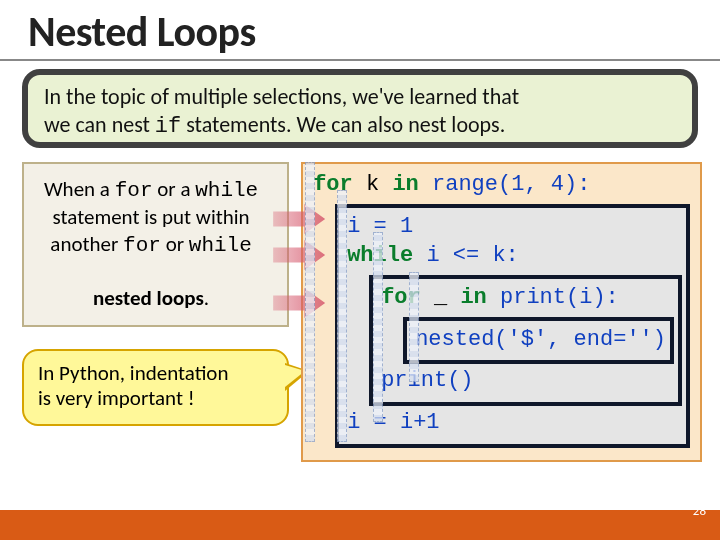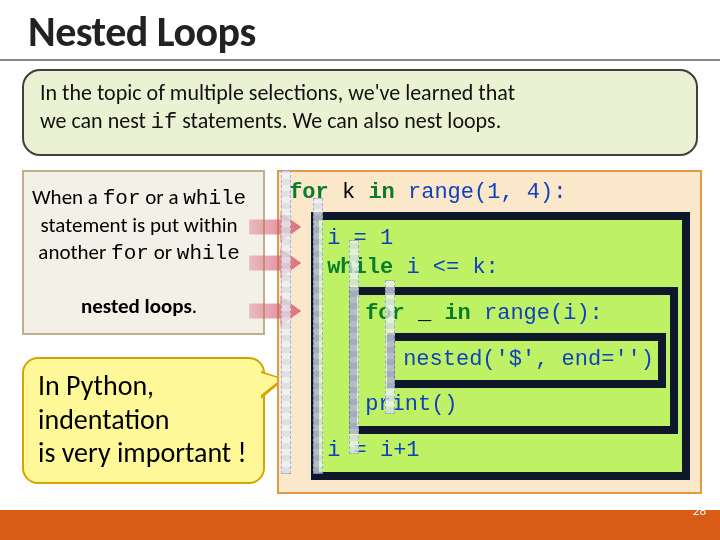--- a/index.html
+++ b/index.html
@@ -13,23 +13,23 @@
   .title {
     font-size: 42px;
     font-weight: 700;
     color: #222;
     padding: 6px 22px 2px 28px;
     border-bottom: 2px solid #888;
     letter-spacing: -0.5px;
   }
   .intro-box {
     margin: 8px 22px 0 22px;
-    padding: 8px 16px 18px 16px;
+    padding: 8px 16px 2px 16px;
     background: #eaf2d3;
-    border: 2px solid #404040;
+    border: 6px solid #404040;
     border-radius: 18px;
     font-size: 22px;
     line-height: 1.25;
     color: #111;
   }
   .mono { font-family: Consolas, 'Courier New', monospace; }
   .columns {
     display: flex;
     margin: 14px 18px 0 22px;
     gap: 12px;
@@ -44,21 +44,21 @@
     text-align: center;
     line-height: 1.25;
   }
   .def-box b { font-weight:700; }
   .callout {
     position: relative;
     background: #fff899;
     border: 2px solid #d6a400;
     border-radius: 16px;
     padding: 10px 14px 12px 14px;
-    font-size: 28px;
+    font-size: 21px;
     line-height: 1.2;
     margin-top: 4px;
   }
   .callout .tail {
     position:absolute;
     right: -22px; top: 12px;
     width: 0; height: 0;
     border-left: 24px solid #d6a400;
     border-top: 8px solid transparent;
     border-bottom: 20px solid transparent;
@@ -93,22 +93,22 @@
   }
   .indent-bar {
     position:absolute;
     top: 0; bottom: 20px;
     width: 10px;
     border:1px dashed #8aa0c8;
     background: repeating-linear-gradient(0deg, #d6dff0 0 6px, #eef2fa 6px 12px);
     opacity:0.75;
   }
   .nest-box {
-    border: 8px solid #0f172a;
-    background: #bef264;
+    border: 4px solid #0f172a;
+    background: #e5e5e5;
     padding: 4px 4px 6px 8px;
     margin: 4px 0 2px 22px;
   }
   .kw-green { color: #0a7d2c; font-weight:700; }
   .kw-blue  { color: #1040c0; }
   .footer-bar {
     position:absolute;
     left:0; right:0; bottom:0;
     height: 30px;
     background: #d95b15;
@@ -154,19 +154,19 @@
     <div class="arrow" style="top:126px"></div>
 
     <div class="indent-bar" style="left:4px"></div>
     <div class="indent-bar" style="left:36px;top:28px"></div>
     <div class="indent-bar" style="left:72px;top:70px;bottom:40px"></div>
     <div class="indent-bar" style="left:108px;top:110px;bottom:80px"></div>
 
     <div class="code-outer"><span class="kw-green">for</span> <span>k</span> <span class="kw-green">in</span><span class="kw-blue"> range(1, 4):</span>
 <div class="nest-box"><span class="kw-blue">i = 1</span>
 <span class="kw-green">while</span> <span class="kw-blue">i &lt;= k:</span>
-<div class="nest-box"><span class="kw-green">for</span> <span>_</span> <span class="kw-green">in</span> <span class="kw-blue">range(i):</span>
+<div class="nest-box"><span class="kw-green">for</span> <span>_</span> <span class="kw-green">in</span> <span class="kw-blue">print(i):</span>
 <div class="nest-box"><span class="kw-blue">nested('$', end='')</span></div><span class="kw-blue">print()</span></div><span class="kw-blue">i = i+1</span></div></div>
   </div>
 </div>
 
 <div class="footer-bar"></div>
 <div class="page-num">28</div>
 
 </body></html>

